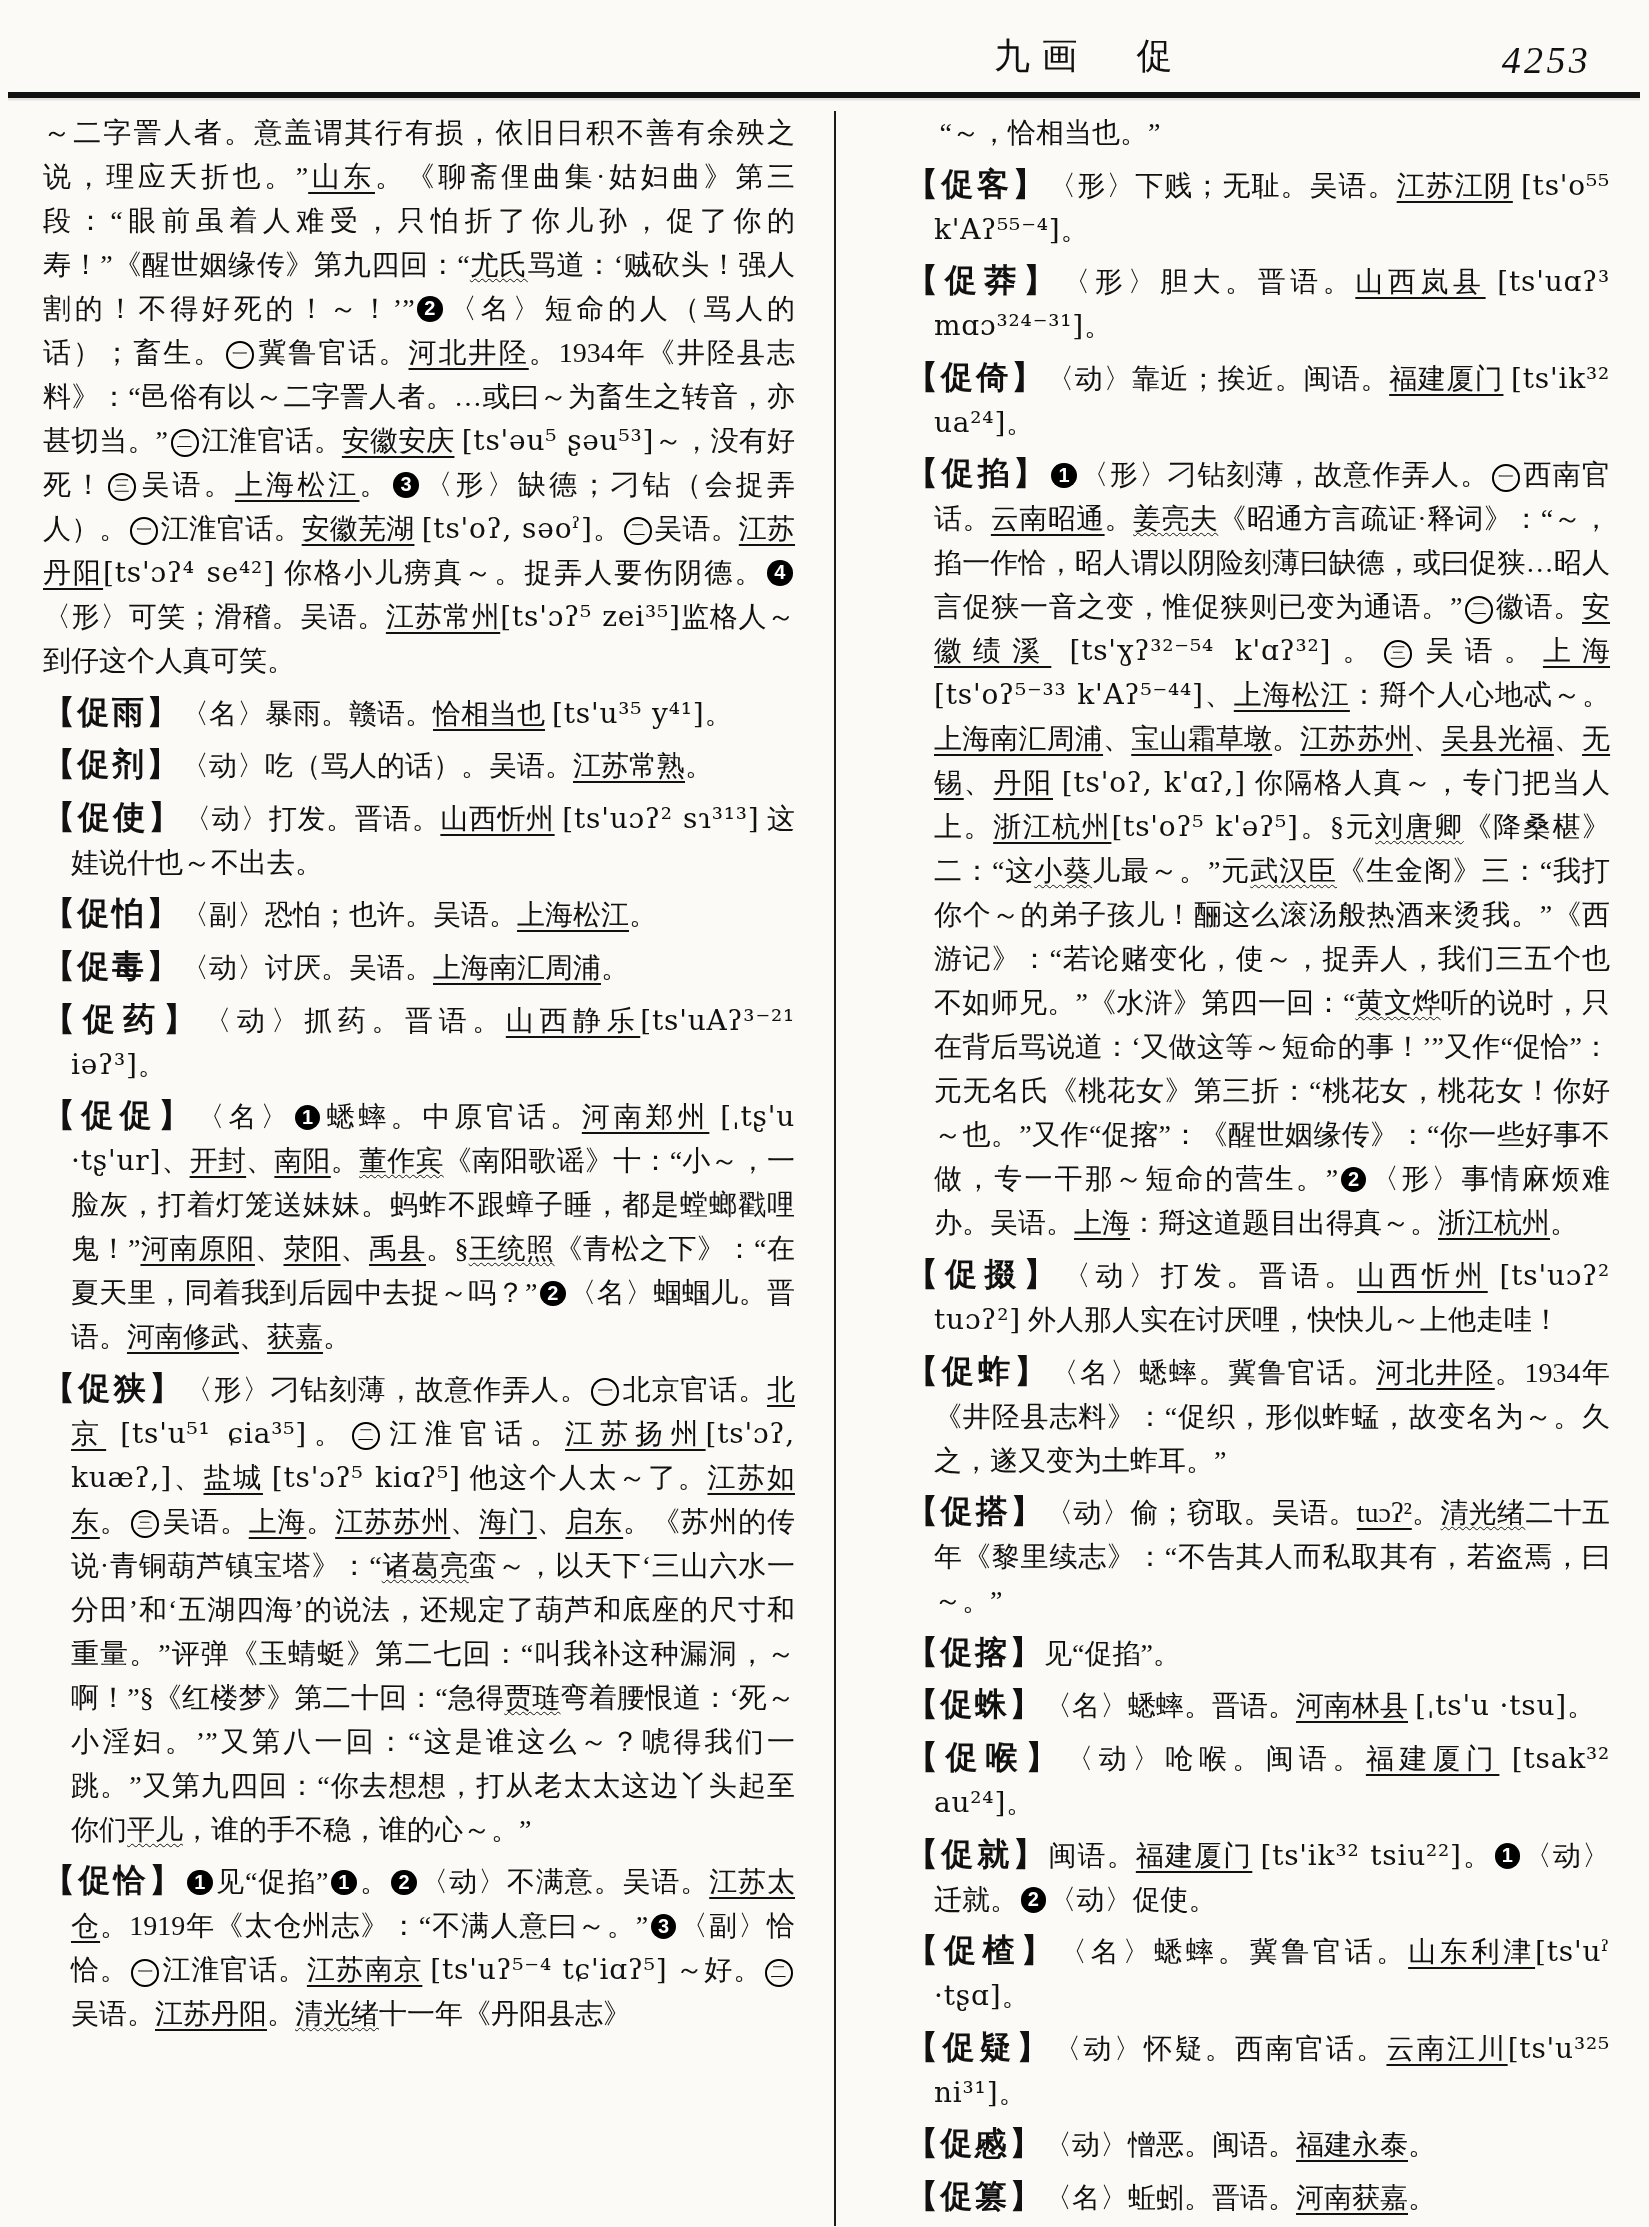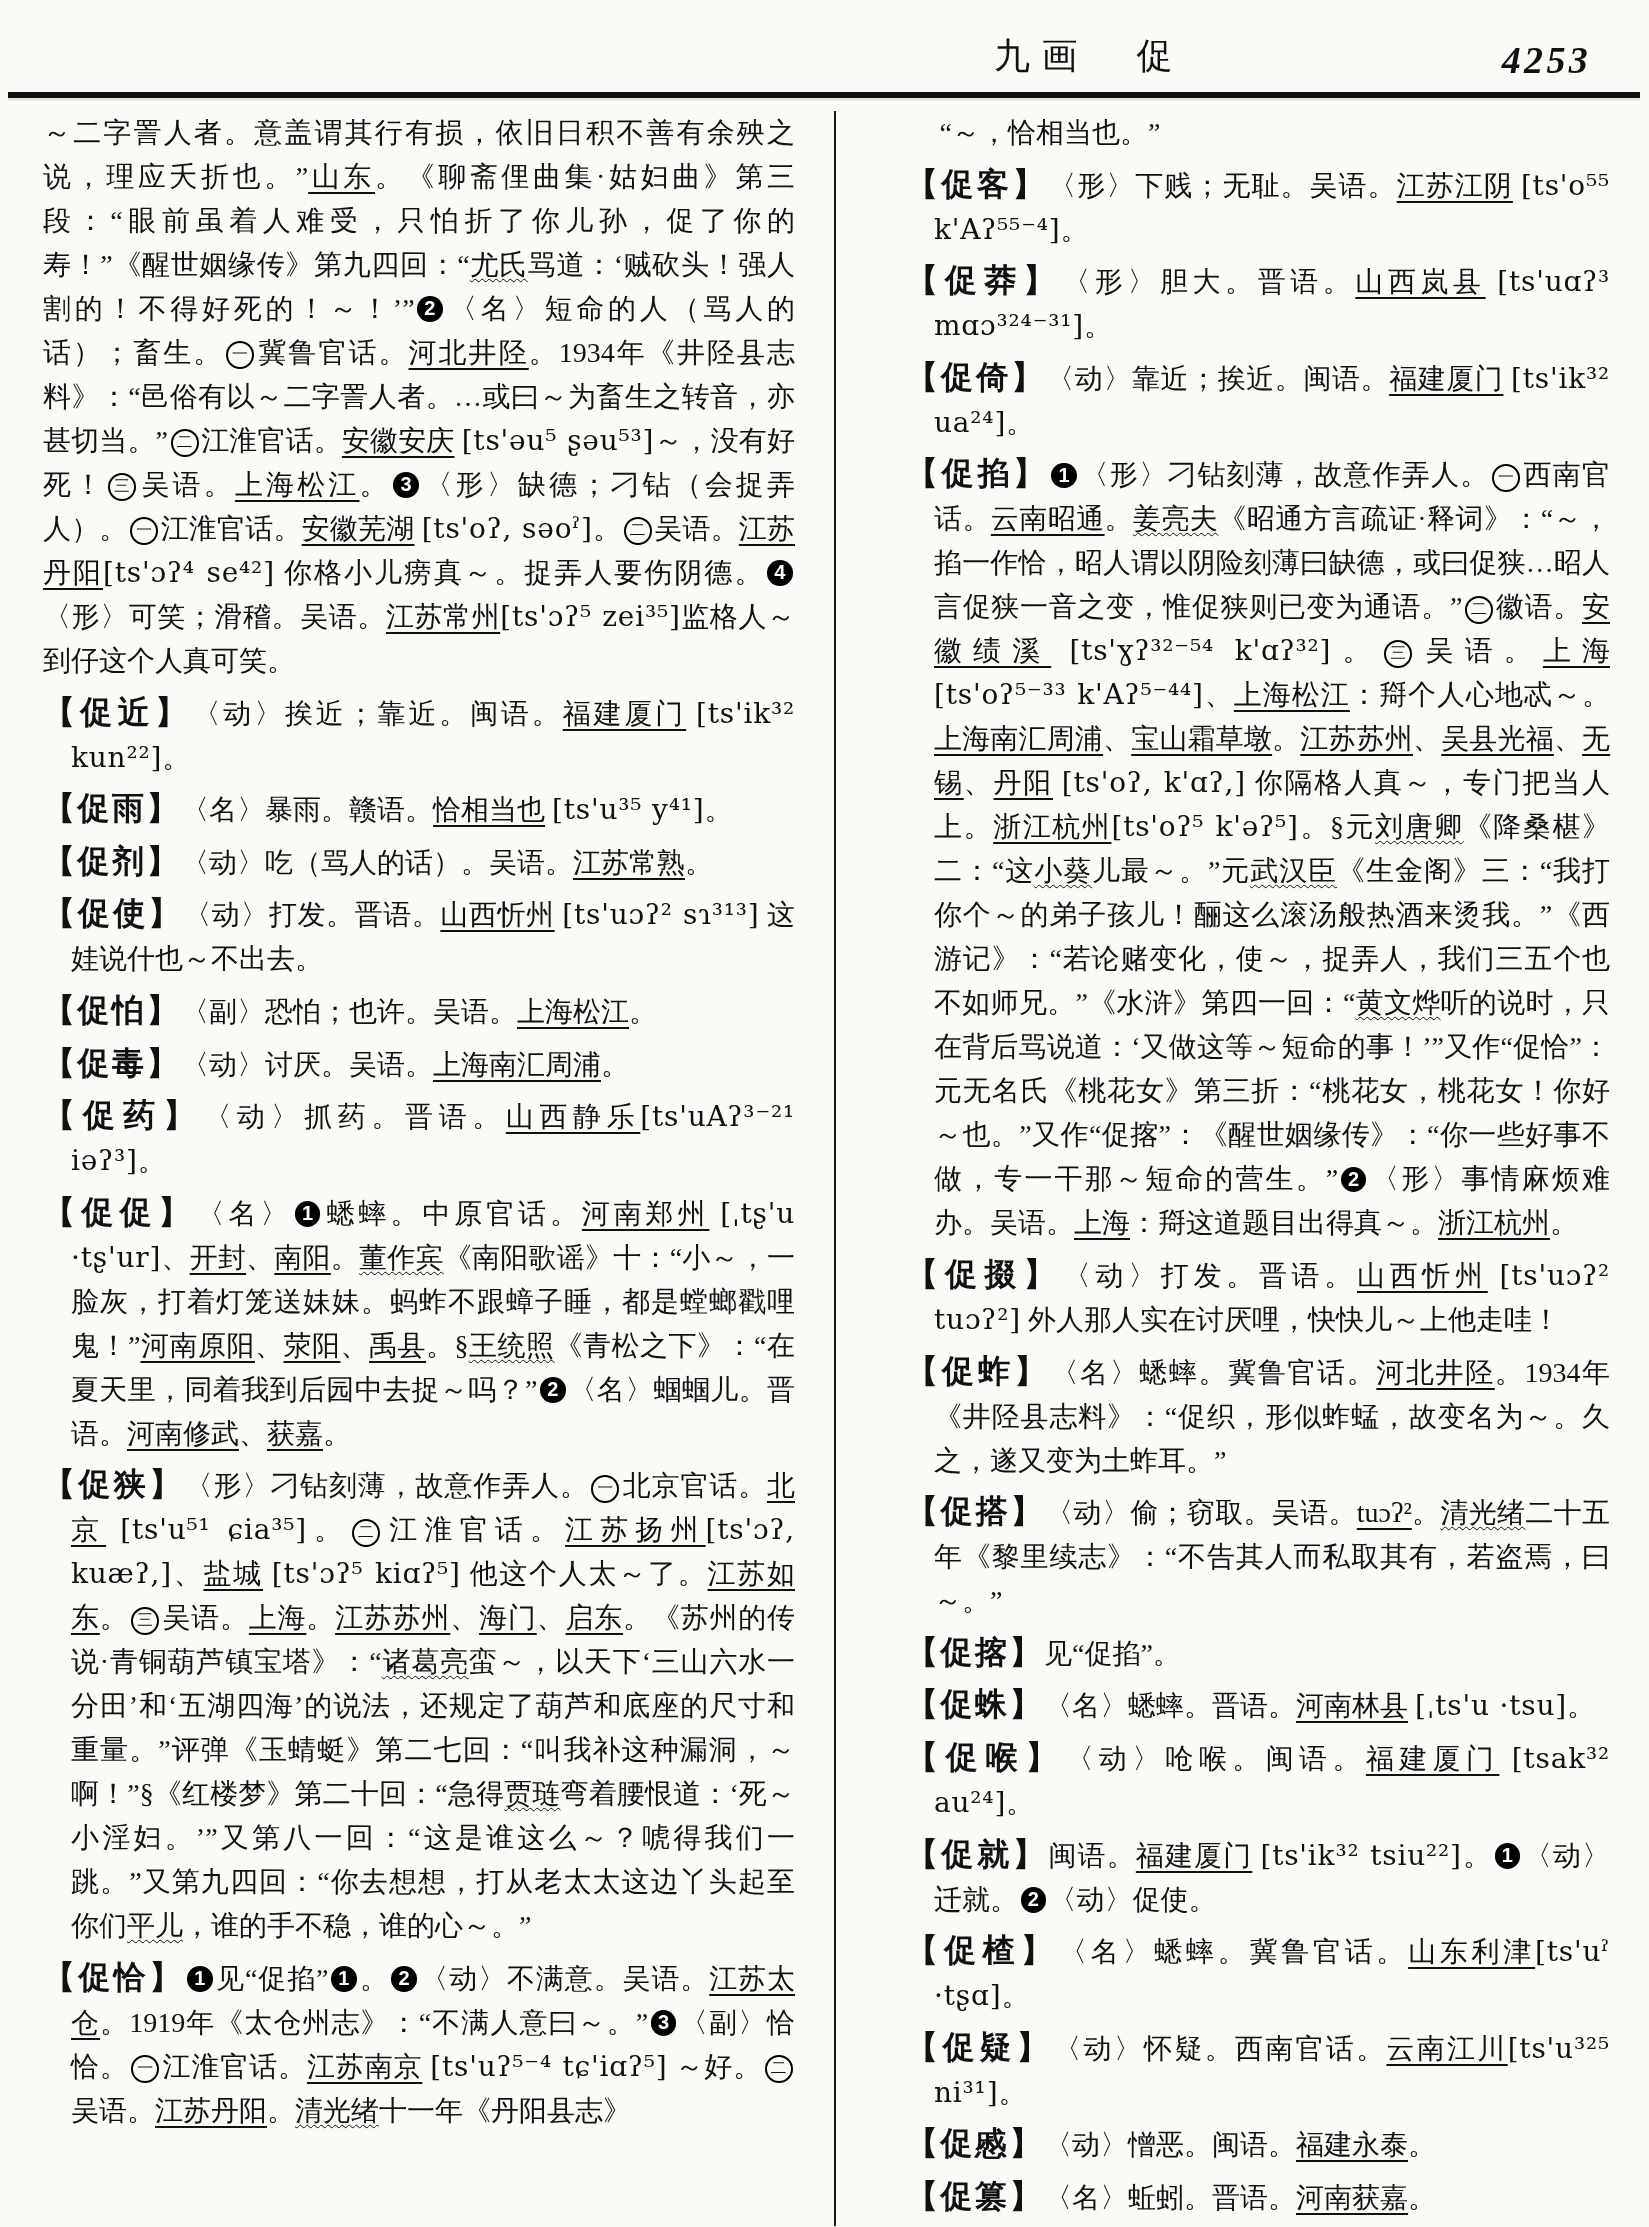--- a/index.html
+++ b/index.html
@@ -4,21 +4,21 @@
 <style>
   html,body{margin:0;padding:0;}
   body{
     width:1650px;height:2227px;
     background:#fbfaf7;color:#111;
     font-family:"Liberation Serif","DejaVu Serif",serif;
     overflow:hidden;
   }
   .hdr{position:relative;height:92px;}
   .hdr .sec{position:absolute;right:466px;bottom:11.5px;font-size:36px;font-weight:normal;letter-spacing:11.5px;}
-  .hdr .pg{position:absolute;right:59px;bottom:10px;font-size:38px;font-weight:bold;font-style:italic;letter-spacing:3.3px;}
+  .hdr .pg{position:absolute;right:59px;bottom:10px;font-size:38px;font-weight:normal;font-style:italic;letter-spacing:3.3px;}
   .rule{height:5.8px;background:#111;margin:0 10px 0 8.2px;box-shadow:0 2.5px 0 #55555522;}
   .cols{display:flex;padding:13.2px 40px 0 43px;align-items:stretch;}
   .col{font-size:28px;line-height:44px;text-align:justify;}
   .col-left{width:752px;padding-right:39px;}
   .col-right{flex:1;border-left:2.5px solid #1a1a1a;padding-left:70px;min-height:2079px;}
   p.entry{margin:0 0 6.6px 0;padding-left:1em;text-indent:-1em;}
   p.cont{margin:0 0 6.6px 0;padding-left:0;text-indent:0;}
   p.cont.q{text-indent:1.2em;}
   .hd{font-weight:bold;font-size:32px;letter-spacing:2.5px;}
   .u{text-decoration:underline;text-decoration-thickness:2.1px;text-underline-offset:5.8px;}
@@ -38,21 +38,20 @@
 
 <div class="hdr">
   <span class="sec">九画　促</span>
   <span class="pg">4253</span>
 </div>
 <div class="rule"></div>
 
 <div class="cols">
   <div class="col col-left" id="col-left">
       <p class="cont ">～二字詈人者。意盖谓其行有损，依旧日积不善有余殃之说，理应夭折也。”<span class="u">山东</span>。《聊斋俚曲集·姑妇曲》第三段：“眼前虽着人难受，只怕折了你儿孙，促了你的寿！”《醒世姻缘传》第九四回：“<span class="uw">尤氏</span>骂道：‘贼砍头！强人割的！不得好死的！～！’”<span class="bn">2</span>〈名〉短命的人（骂人的话）；畜生。<span class="cn">一</span>冀鲁官话。<span class="u">河北井陉</span>。1934年《井陉县志料》：“邑俗有以～二字詈人者。…或曰～为畜生之转音，亦甚切当。”<span class="cn">二</span>江淮官话。<span class="u">安徽安庆</span> <span class="ipa">[ts'əu⁵ ʂəu⁵³]</span>～，没有好死！<span class="cn">三</span>吴语。<span class="u">上海松江</span>。<span class="bn">3</span>〈形〉缺德；刁钻（会捉弄人）。<span class="cn">一</span>江淮官话。<span class="u">安徽芜湖</span> <span class="ipa">[ts'oʔ, səoˀ]</span>。<span class="cn">二</span>吴语。<span class="u">江苏丹阳</span><span class="ipa">[ts'ɔʔ⁴ se⁴²]</span> 你格小儿痨真～。捉弄人要伤阴德。<span class="bn">4</span>〈形〉可笑；滑稽。吴语。<span class="u">江苏常州</span><span class="ipa">[ts'ɔʔ⁵ zei³⁵]</span>监格人～到仔这个人真可笑。</p>
-      <p class="entry"><span class="hd">【促近】</span>〈动〉挨近；靠近。闽语。<span class="u">福建厦门</span> <span class="ipa">[ts'ik³² kun²²]</span>。</p>
       <p class="entry"><span class="hd">【促雨】</span>〈名〉暴雨。赣语。<span class="u">恰相当也</span> <span class="ipa">[ts'u³⁵ y⁴¹]</span>。</p>
       <p class="entry"><span class="hd">【促剂】</span>〈动〉吃（骂人的话）。吴语。<span class="u">江苏常熟</span>。</p>
       <p class="entry"><span class="hd">【促使】</span>〈动〉打发。晋语。<span class="u">山西忻州</span> <span class="ipa">[ts'uɔʔ² sɿ³¹³]</span> 这娃说什也～不出去。</p>
       <p class="entry"><span class="hd">【促怕】</span>〈副〉恐怕；也许。吴语。<span class="u">上海松江</span>。</p>
       <p class="entry"><span class="hd">【促毒】</span>〈动〉讨厌。吴语。<span class="u">上海南汇周浦</span>。</p>
       <p class="entry"><span class="hd">【促药】</span>〈动〉抓药。晋语。<span class="u">山西静乐</span><span class="ipa">[ts'uAʔ³⁻²¹ iəʔ³]</span>。</p>
       <p class="entry"><span class="hd">【促促】</span>〈名〉<span class="bn">1</span>蟋蟀。中原官话。<span class="u">河南郑州</span> <span class="ipa">[ˌtʂ'u ·tʂ'ur]</span>、<span class="u">开封</span>、<span class="u">南阳</span>。<span class="uw">董作宾</span>《南阳歌谣》十：“小～，一脸灰，打着灯笼送妹妹。蚂蚱不跟蟑子睡，都是螳螂戳哩鬼！”<span class="u">河南原阳</span>、<span class="u">荥阳</span>、<span class="u">禹县</span>。§<span class="uw">王统照</span>《青松之下》：“在夏天里，同着我到后园中去捉～吗？”<span class="bn">2</span>〈名〉蝈蝈儿。晋语。<span class="u">河南修武</span>、<span class="u">获嘉</span>。</p>
       <p class="entry"><span class="hd">【促狭】</span>〈形〉刁钻刻薄，故意作弄人。<span class="cn">一</span>北京官话。<span class="u">北京</span> <span class="ipa">[ts'u⁵¹ ɕia³⁵]</span>。<span class="cn">二</span>江淮官话。<span class="u">江苏扬州</span><span class="ipa">[ts'ɔʔ, kuæʔ,]</span>、<span class="u">盐城</span> <span class="ipa">[ts'ɔʔ⁵ kiɑʔ⁵]</span> 他这个人太～了。<span class="u">江苏如东</span>。<span class="cn">三</span>吴语。<span class="u">上海</span>。<span class="u">江苏苏州</span>、<span class="u">海门</span>、<span class="u">启东</span>。《苏州的传说·青铜葫芦镇宝塔》：“<span class="uw">诸葛亮</span>蛮～，以天下‘三山六水一分田’和‘五湖四海’的说法，还规定了葫芦和底座的尺寸和重量。”评弹《玉蜻蜓》第二七回：“叫我补这种漏洞，～啊！”§《红楼梦》第二十回：“急得<span class="uw">贾琏</span>弯着腰恨道：‘死～小淫妇。’”又第八一回：“这是谁这么～？唬得我们一跳。”又第九四回：“你去想想，打从老太太这边丫头起至你们<span class="uw">平儿</span>，谁的手不稳，谁的心～。”</p>
       <p class="entry"><span class="hd">【促恰】</span><span class="bn">1</span>见“促掐”<span class="bn">1</span>。<span class="bn">2</span>〈动〉不满意。吴语。<span class="u">江苏太仓</span>。1919年《太仓州志》：“不满人意曰～。”<span class="bn">3</span>〈副〉恰恰。<span class="cn">一</span>江淮官话。<span class="u">江苏南京</span> <span class="ipa">[ts'uʔ⁵⁻⁴ tɕ'iɑʔ⁵]</span> ～好。<span class="cn">二</span>吴语。<span class="u">江苏丹阳</span>。<span class="uw">清光绪</span>十一年《丹阳县志》</p>
     </div>

